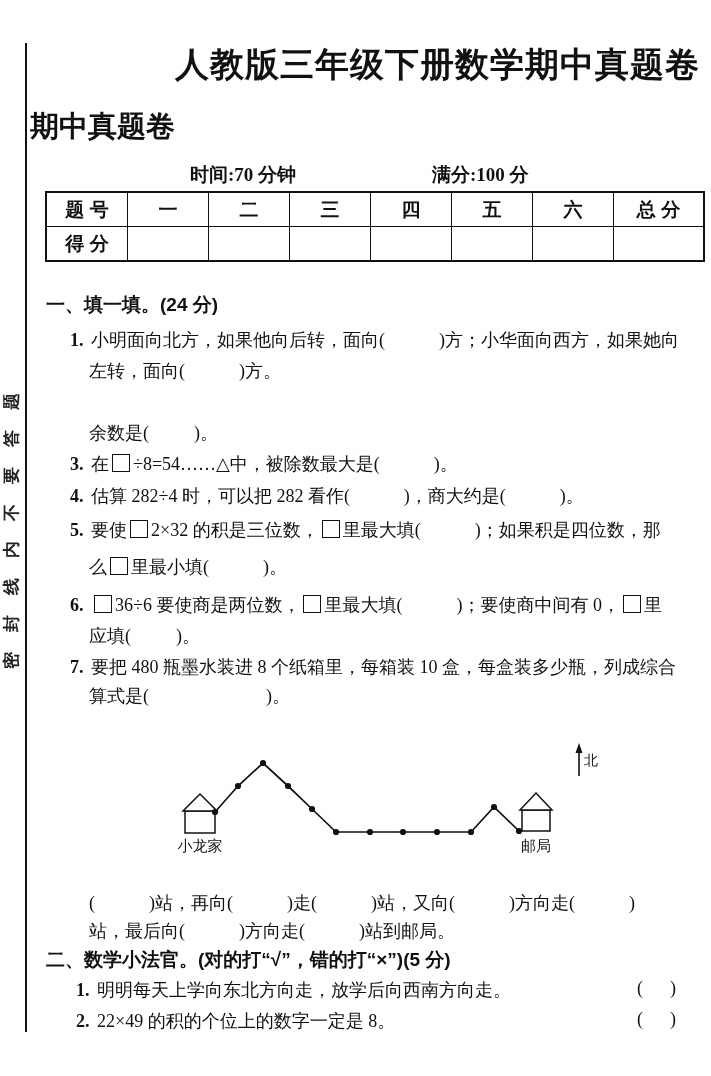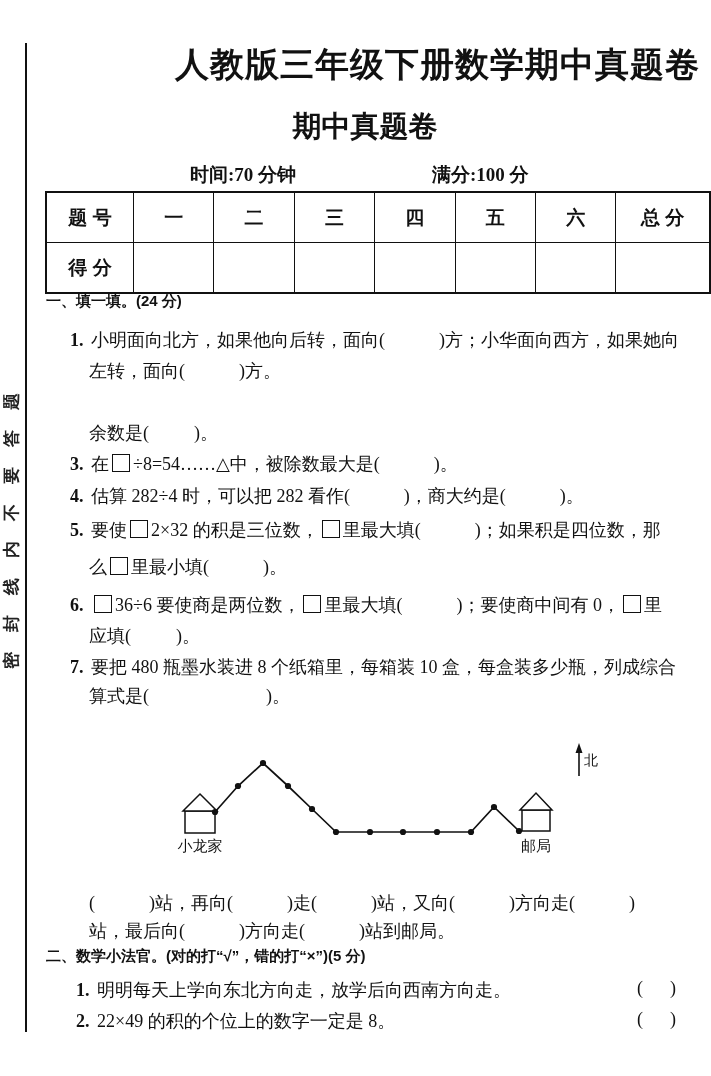--- a/index.html
+++ b/index.html
@@ -15,39 +15,39 @@
     transform:rotate(-90deg); text-align:center;
     font-family:"Liberation Sans","DejaVu Sans",sans-serif;
     font-size:17px; font-weight:bold; letter-spacing:20px; white-space:pre; color:#222;
   }
   .title {
     position:absolute; top:42px; left:30px; width:670px; text-align:right;
     font-family:"Liberation Sans","DejaVu Sans",sans-serif;
     font-size:34px; font-weight:bold; letter-spacing:1px; white-space:pre;
   }
   .subtitle {
-    position:absolute; top:107px; left:30px; width:670px; text-align:center;
+    position:absolute; top:107px; left:30px; width:670px; 
     font-family:"Liberation Sans","DejaVu Sans",sans-serif;
     font-size:29px; font-weight:bold; white-space:pre;
   }
   .meta { position:absolute; top:162px; font-size:19px; font-weight:bold; white-space:pre; }
   .score-table {
     position:absolute; left:45px; top:191px;
     border-collapse:collapse; table-layout:fixed;
     border:2px solid #111;
     font-family:"Liberation Sans","DejaVu Sans",sans-serif;
   }
   .score-table td {
     border:1.3px solid #111; height:33px; text-align:center;
-    font-size:19px; font-weight:bold; white-space:pre; padding:8px;
+    font-size:19px; font-weight:bold; white-space:pre; padding:0;
   }
   .sec-title {
     position:absolute; left:46px; white-space:pre;
     font-family:"Liberation Sans","DejaVu Sans",sans-serif;
-    font-size:15px; font-weight:bold;
+    font-size:19px; font-weight:bold;
   }
   .line { position:absolute; white-space:pre; font-size:18px; }
   .qn { display:inline-block; width:21px; font-weight:bold; }
   .sq {
     display:inline-block; width:16px; height:16px;
     border:1.6px solid #111; vertical-align:-2px; margin:0 3px; background:#fff;
   }
   .ans { position:absolute; left:637px; white-space:pre; font-size:18px; }
   svg text { font-family:"Liberation Serif","DejaVu Serif",serif; fill:#111; }
 </style>

